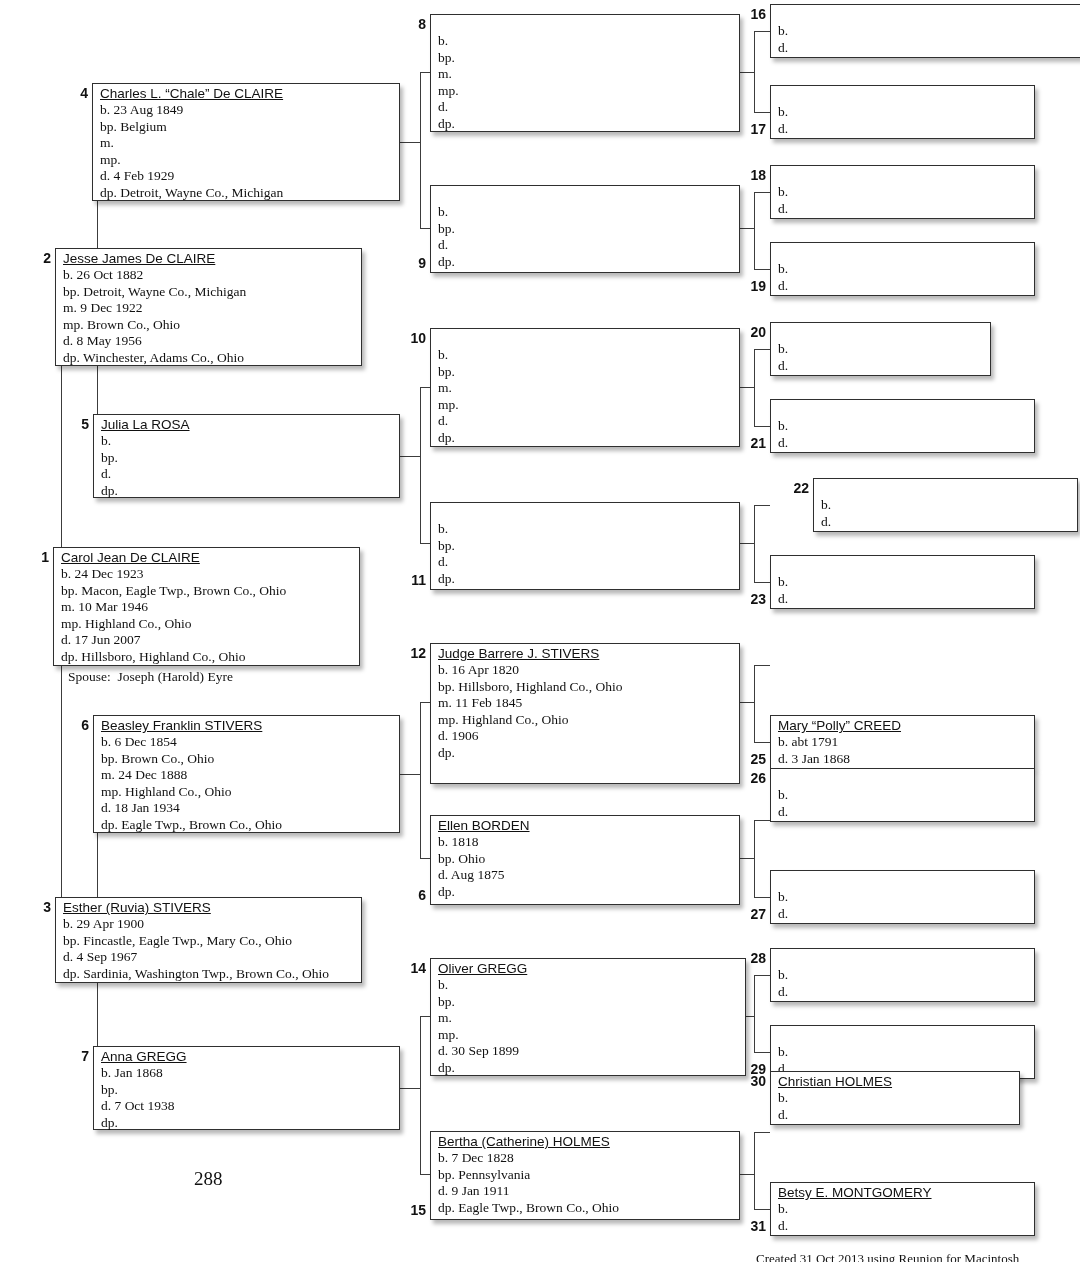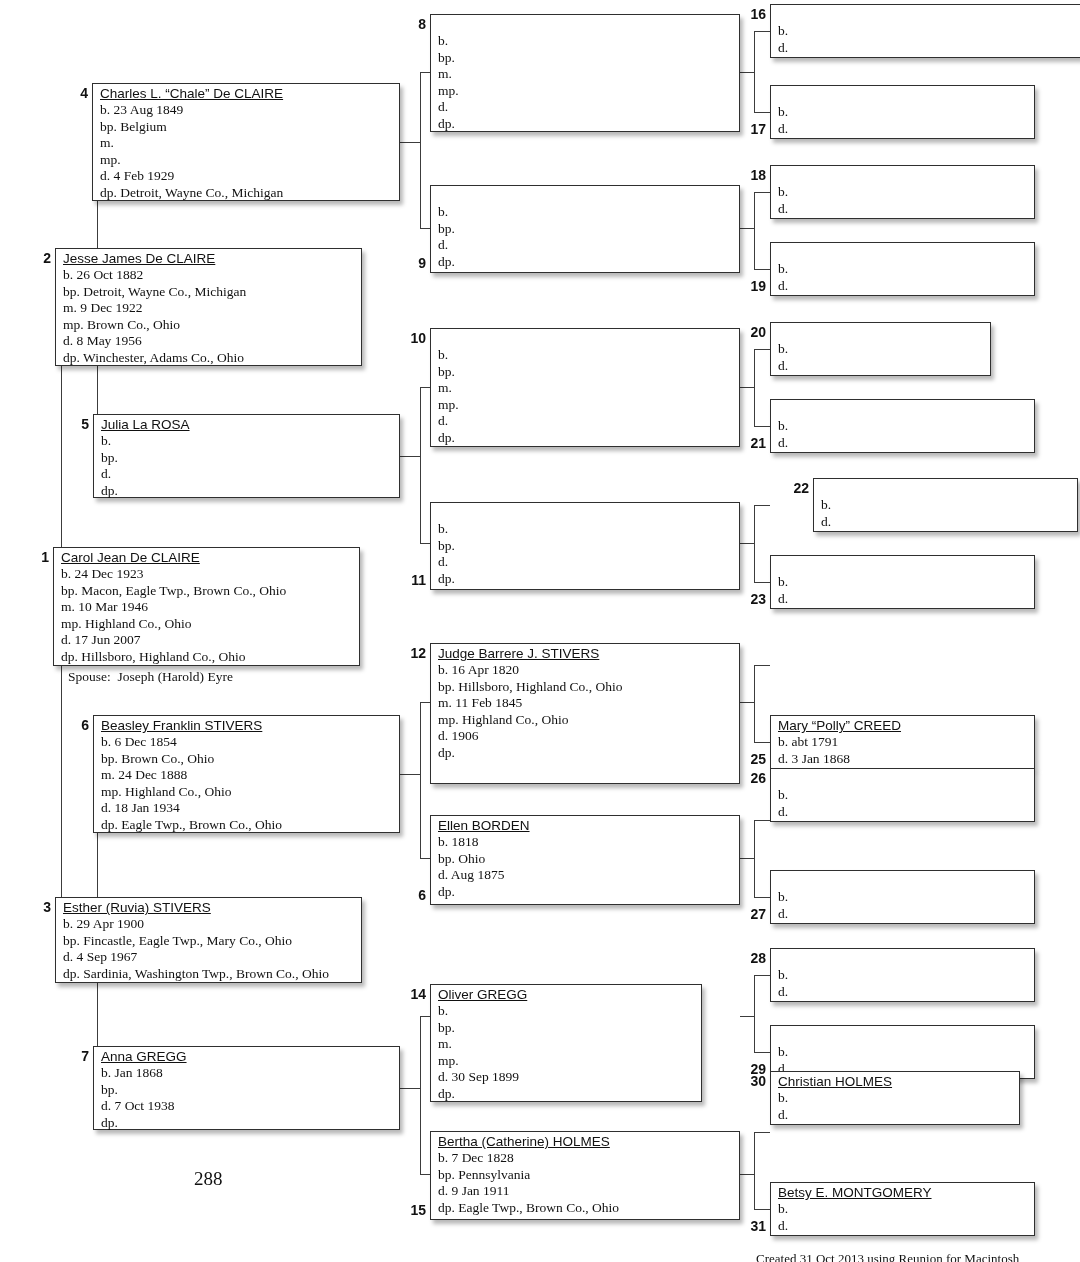--- a/index.html
+++ b/index.html
@@ -222,21 +222,21 @@
 
   <div class="box" style="left:430px;top:815px;width:310px;height:90px">
     <b class="num b">6</b>
     <div class="nm">Ellen BORDEN</div>
     <div class="pl">b. 1818</div>
     <div class="pl">bp. Ohio</div>
     <div class="pl">d. Aug 1875</div>
     <div class="pl">dp.</div>
   </div>
 
-  <div class="box" style="left:430px;top:984px;width:272px;height:118px">
+  <div class="box" style="left:430px;top:958px;width:316px;height:118px">
     <b class="num t">14</b>
     <div class="nm">Oliver GREGG</div>
     <div class="pl">b.</div>
     <div class="pl">bp.</div>
     <div class="pl">m.</div>
     <div class="pl">mp.</div>
     <div class="pl">d. 30 Sep 1899</div>
     <div class="pl">dp.</div>
   </div>
 

